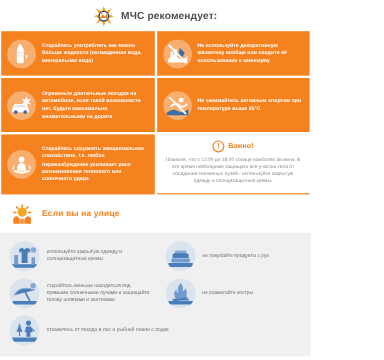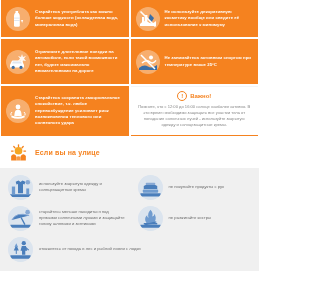--- a/index.html
+++ b/index.html
@@ -81,20 +81,34 @@
   }
   .s-txt{font-size:4.2px;line-height:1.45;color:#6e6e6e;}
 
   svg{display:block;}
 </style>
 </head>
 <body>
 
 <div class="page">
 
+  <div class="header">
+    <span class="logo">
+      <svg viewBox="0 0 40 40" width="17" height="17">
+        <g>
+          <polygon points="20,0 24,11 35,5 29,16 40,20 29,24 35,35 24,29 20,40 16,29 5,35 11,24 0,20 11,16 5,5 16,11" fill="#f5a623"></polygon>
+          <circle cx="20" cy="20" r="10.5" fill="#1a3f8f"></circle>
+          <circle cx="20" cy="20" r="8" fill="#ffffff"></circle>
+          <path d="M12 24 L18 16 L22 21 L26 14 L28 24 Z" fill="#e88a2a"></path>
+          <circle cx="16" cy="15" r="2" fill="#f5c04a"></circle>
+        </g>
+      </svg>
+    </span>
+    <span class="header-title">МЧС рекомендует:</span>
+  </div>
 
   <div class="cards">
 
     <div class="card">
       <span class="card-ico">
         <svg viewBox="0 0 24 24" width="24" height="24">
           <circle cx="12" cy="12" r="12" fill="#f7ae6e"></circle>
           <rect x="9.5" y="4" width="2.6" height="2" fill="#ffffff"></rect>
           <path d="M9 6 h3.6 q1.2 1.6 1.2 3 v9.4 q0 1.4 -1.3 1.4 h-3.2 q-1.3 0 -1.3 -1.4 v-9.4 q0 -1.4 1 -3 z" fill="#ffffff"></path>
           <rect x="8.1" y="10.6" width="6" height="1" fill="#dfe6ef"></rect>

